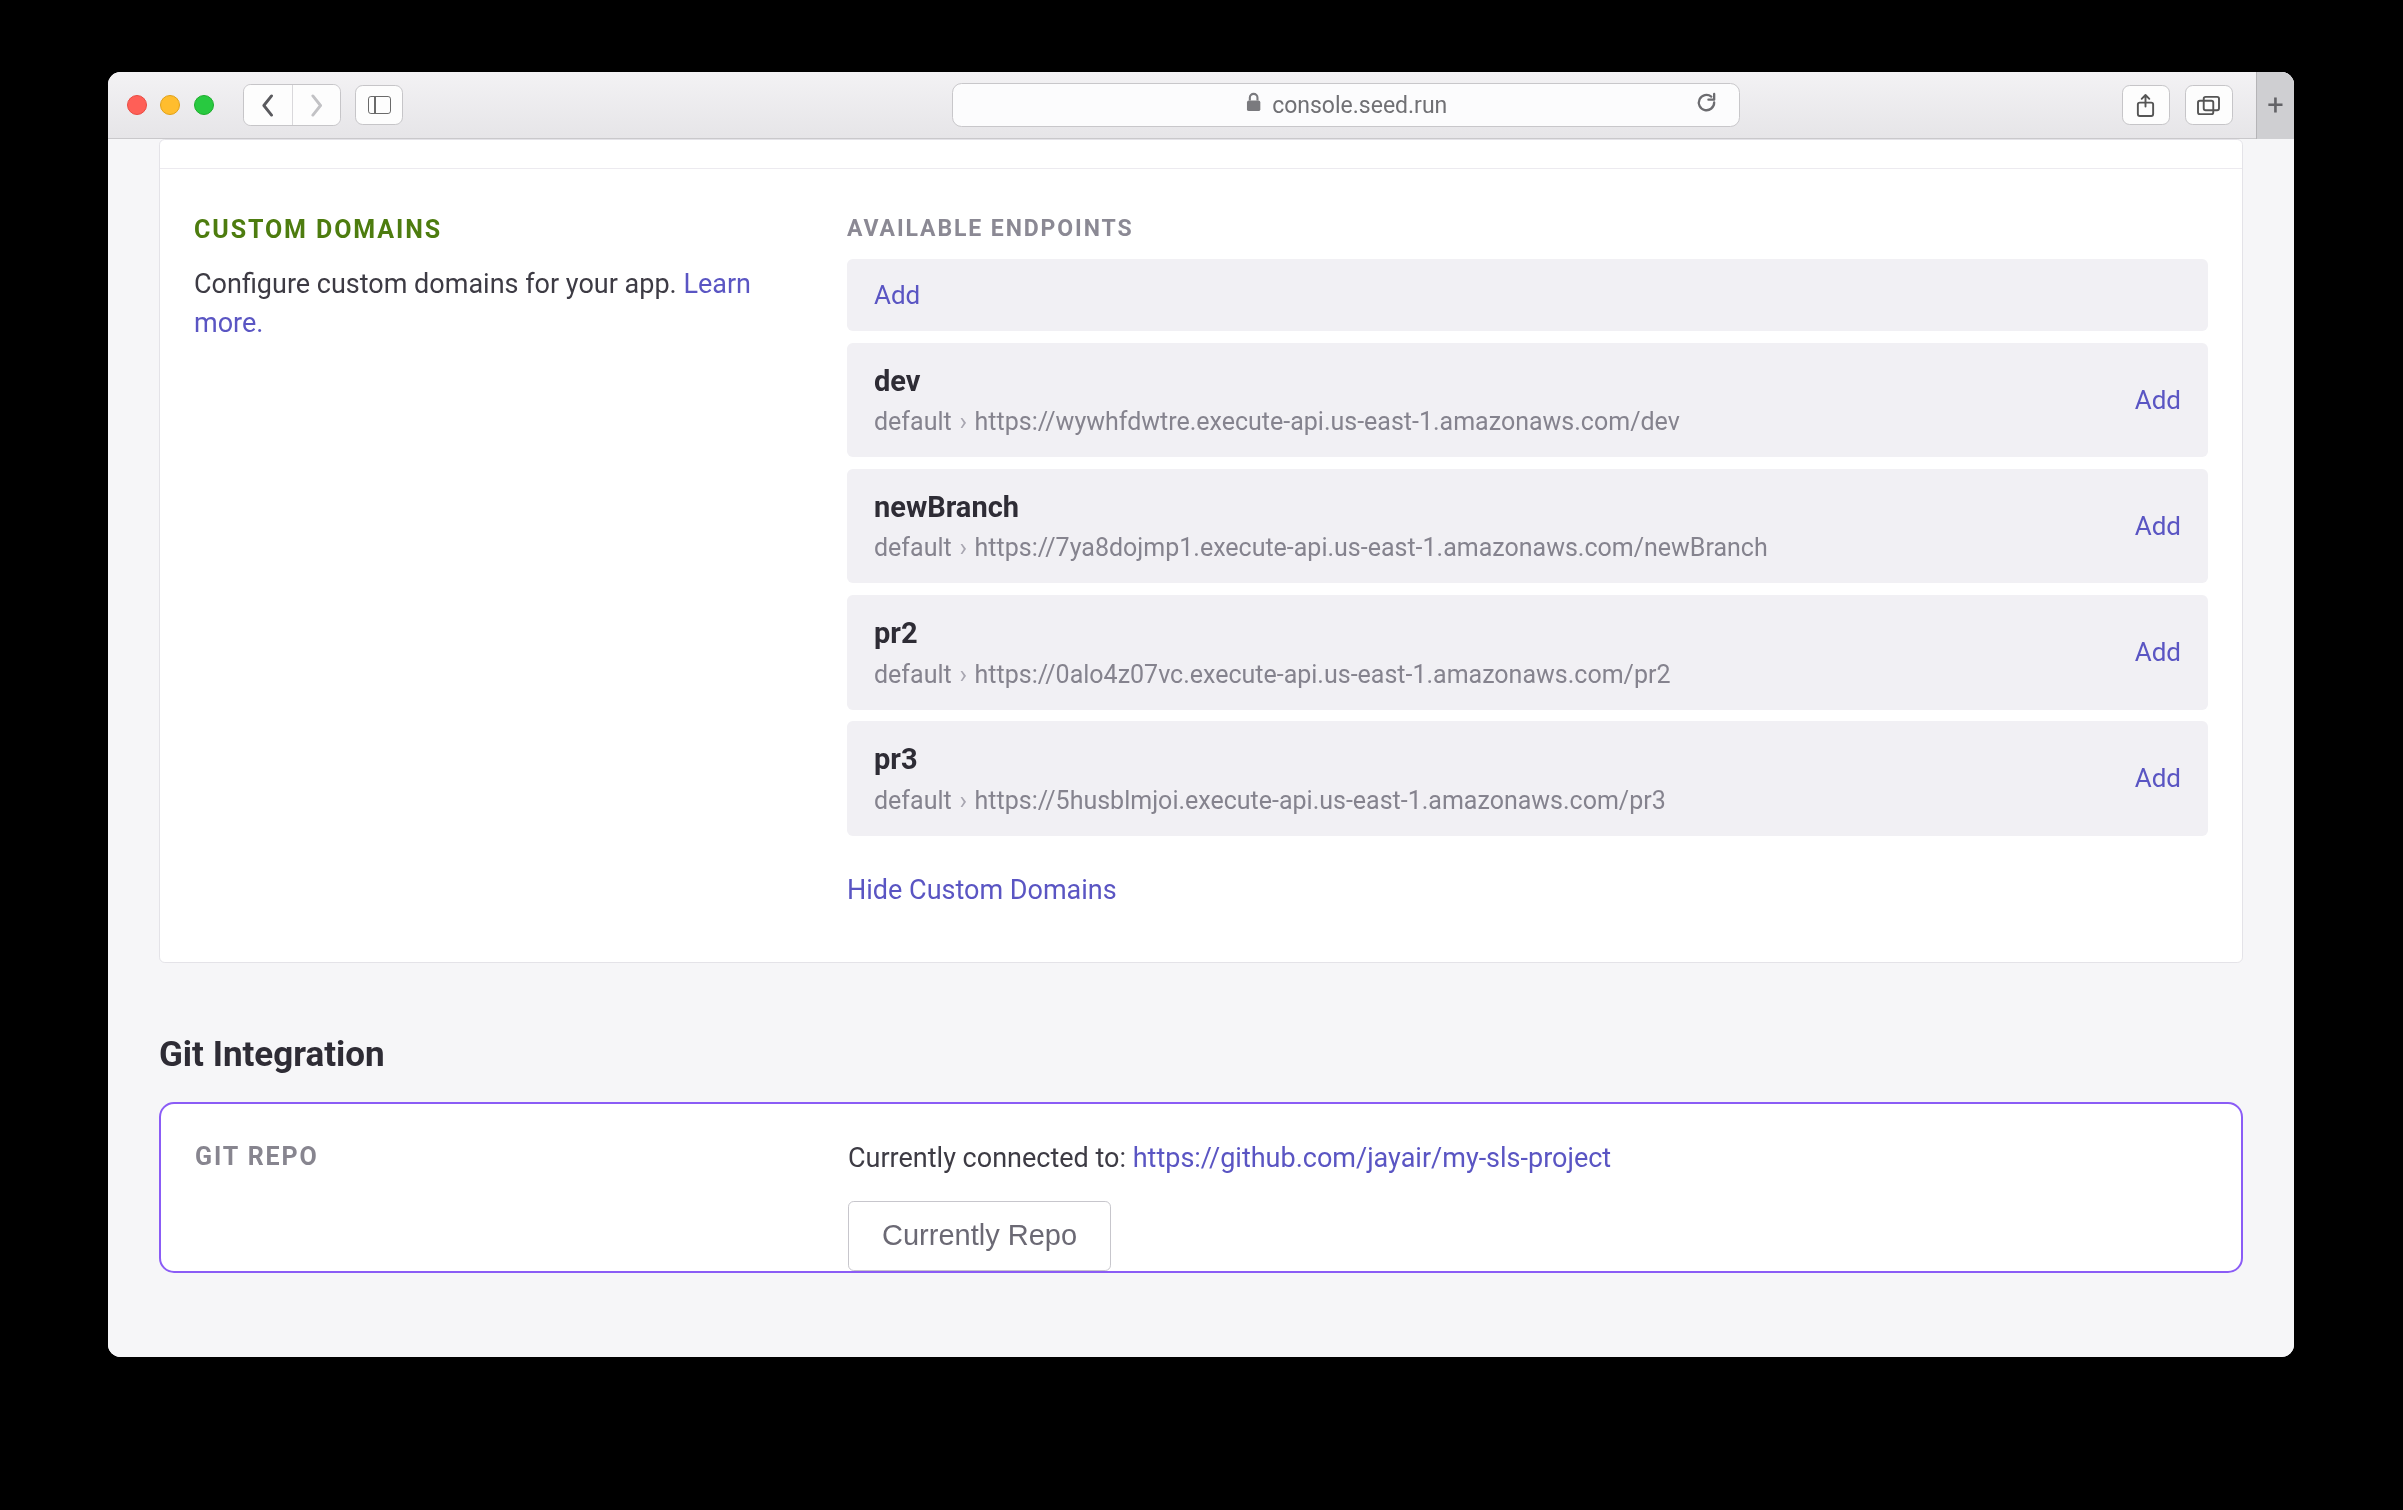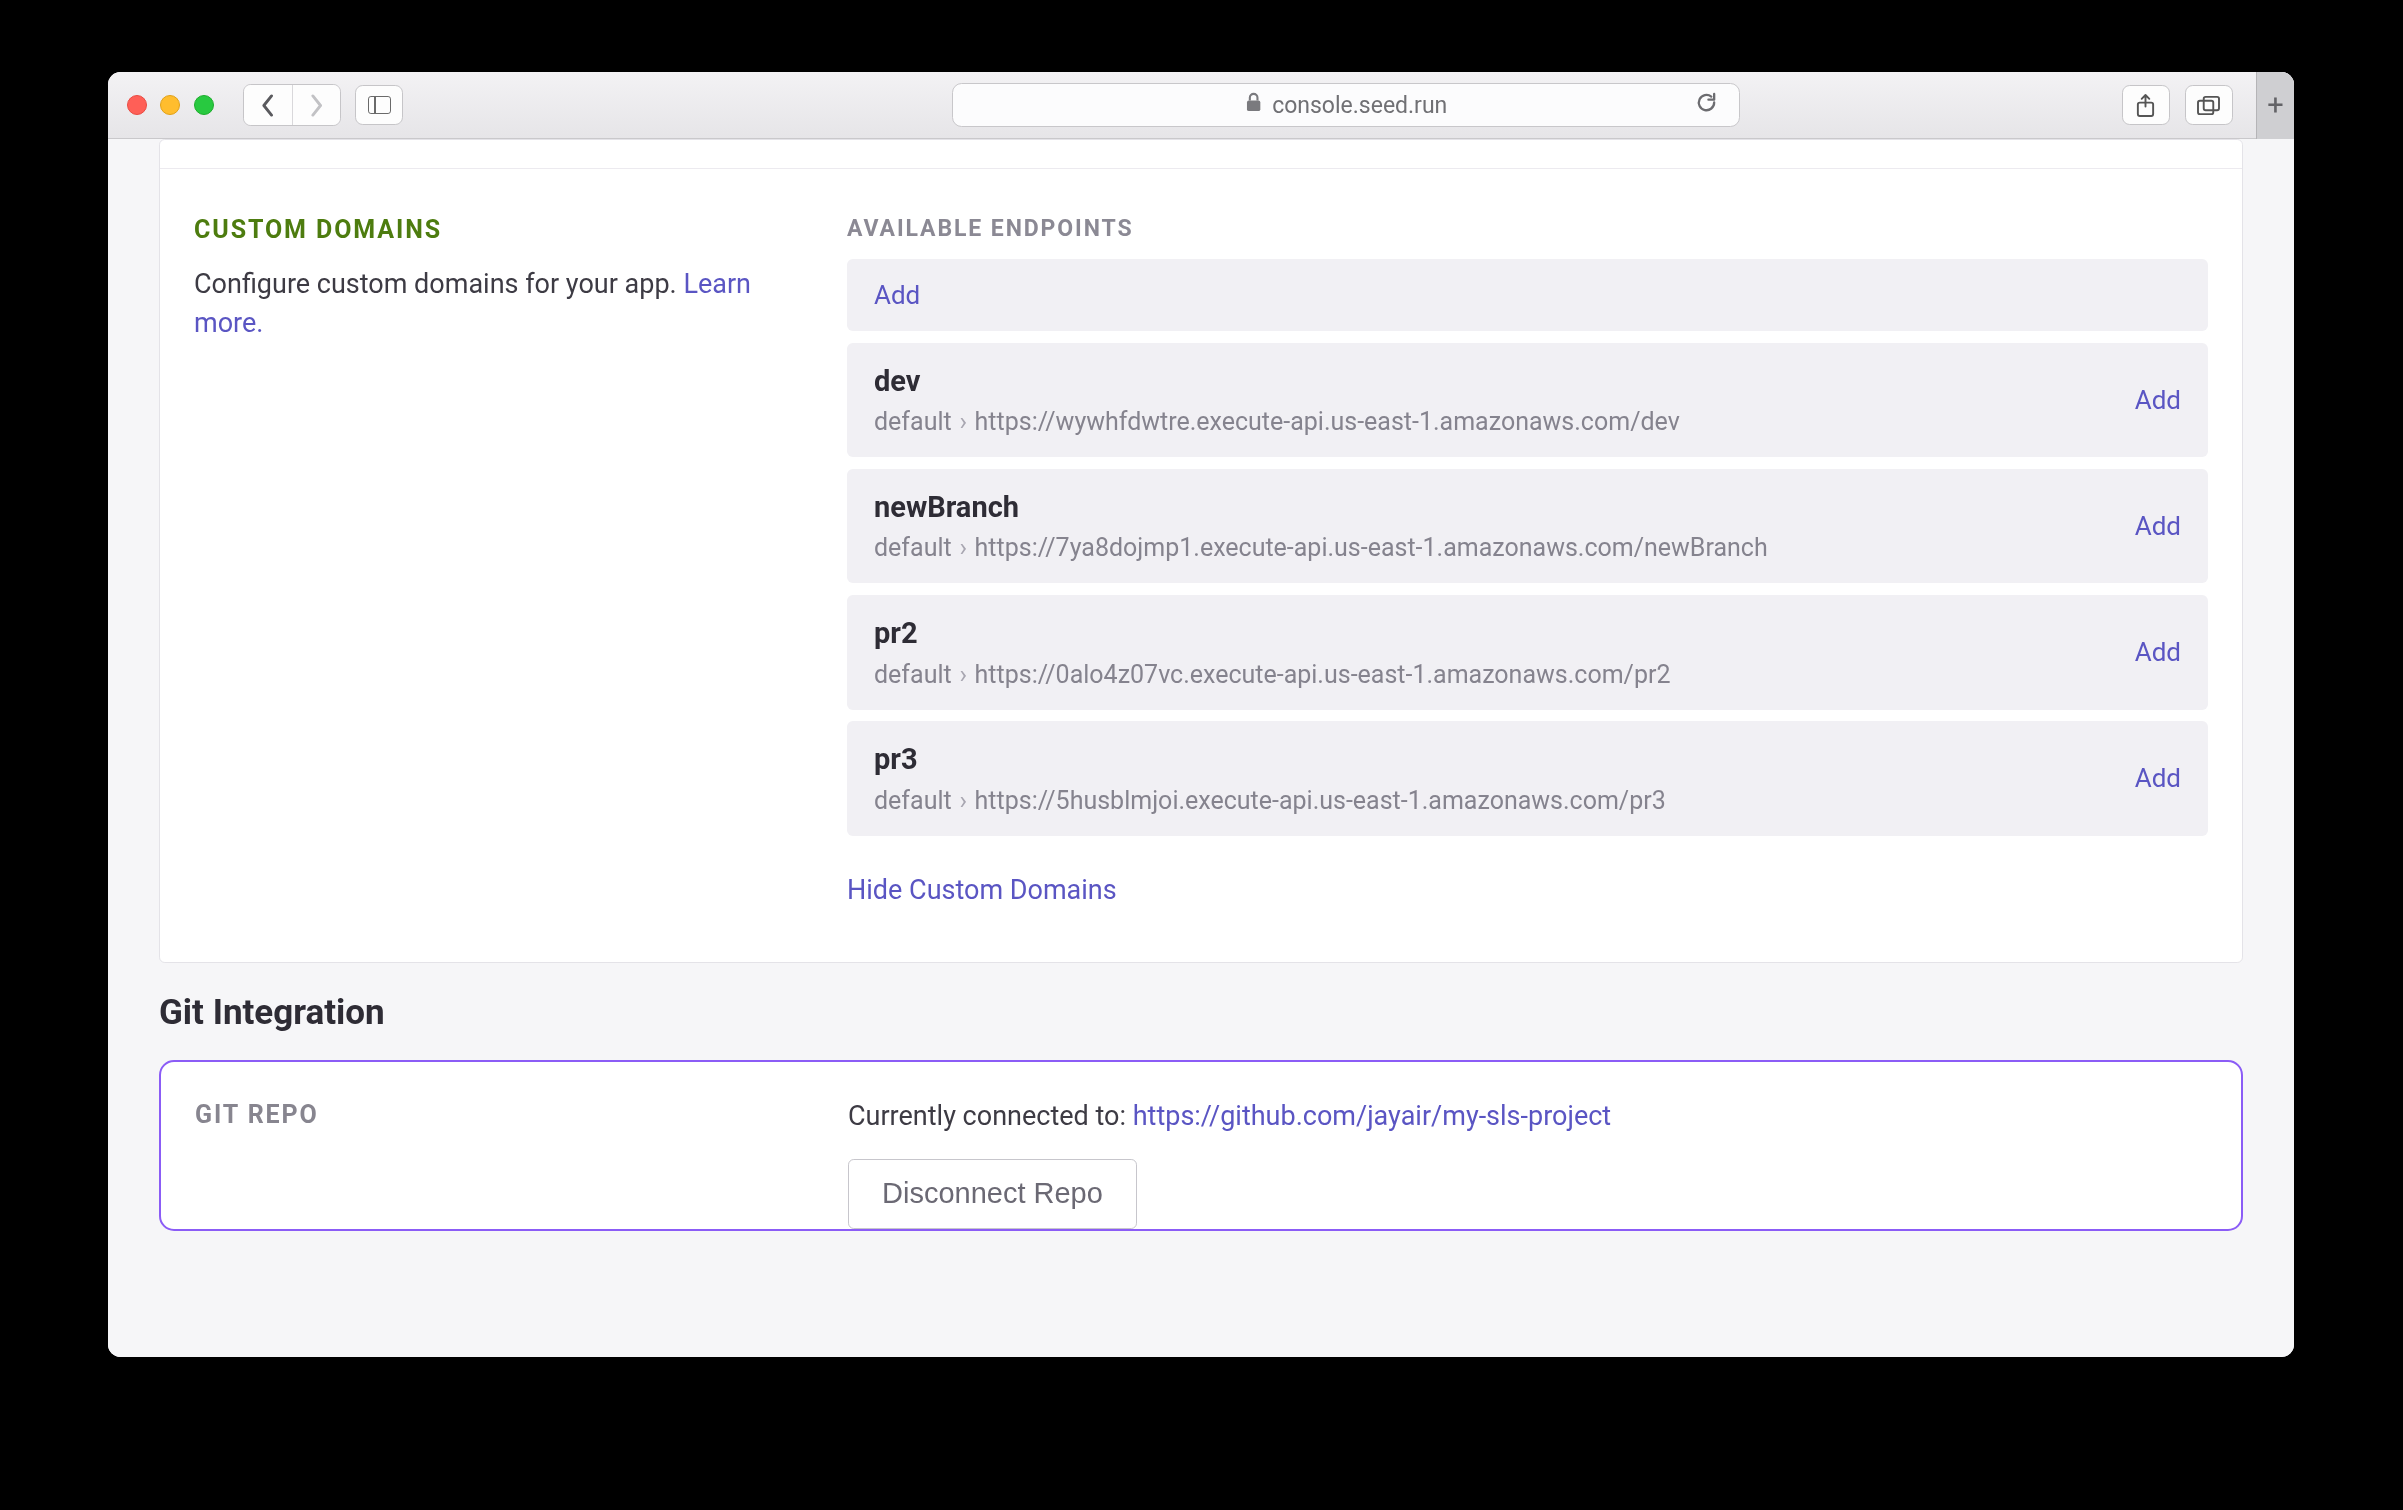--- a/index.html
+++ b/index.html
@@ -103,21 +103,21 @@
     display:flex;
     align-items:center;
     justify-content:space-between;
   }
   .ep-info .ep-name { font-size:29px; font-weight:700; color:#2e2c35; margin-bottom:9.6px; }
   .ep-info .ep-path { font-size:25px; color:#85838e; }
   .ep-info .ep-path .chev { margin:0 7.7px; color:#a8a6b1; }
   .ep-add { font-size:26px; color:#5a55c3; cursor:pointer; }
   .hide-link { font-size:27px; color:#5a55c3; margin-top:27px; display:inline-block; cursor:pointer; }
   
-  .git-section { margin:29px 51px 0 51px; }
+  .git-section { margin:71px 51px 0 51px; }
   .git-title { font-size:35px; font-weight:700; color:#2e2c35; margin-bottom:27px; }
   .git-card {
     background:#fff;
     border:2px solid #8b5cf6;
     border-radius:15px;
     padding:38px 34px 0 34px;
     display:flex;
   }
   .git-left { width:653px; }
   .git-left h3 { font-size:25px; letter-spacing:1.9px; color:#87858f; font-weight:700; }
@@ -252,19 +252,19 @@
     <div class="git-section">
       <div class="git-title">Git Integration</div>
       <div class="git-card">
         <div class="git-left">
           <h3>GIT REPO</h3>
         </div>
         <div class="git-right">
           <div class="git-connected">
             <span>Currently connected to: </span><a href="#">https://github.com/jayair/my-sls-project</a>
           </div>
-          <button class="disconnect-btn">Disconnect Repo</button>
+          <button class="disconnect-btn">Currently Repo</button>
         </div>
       </div>
     </div>
   </div>
 </div>
 
 
 </body></html>

